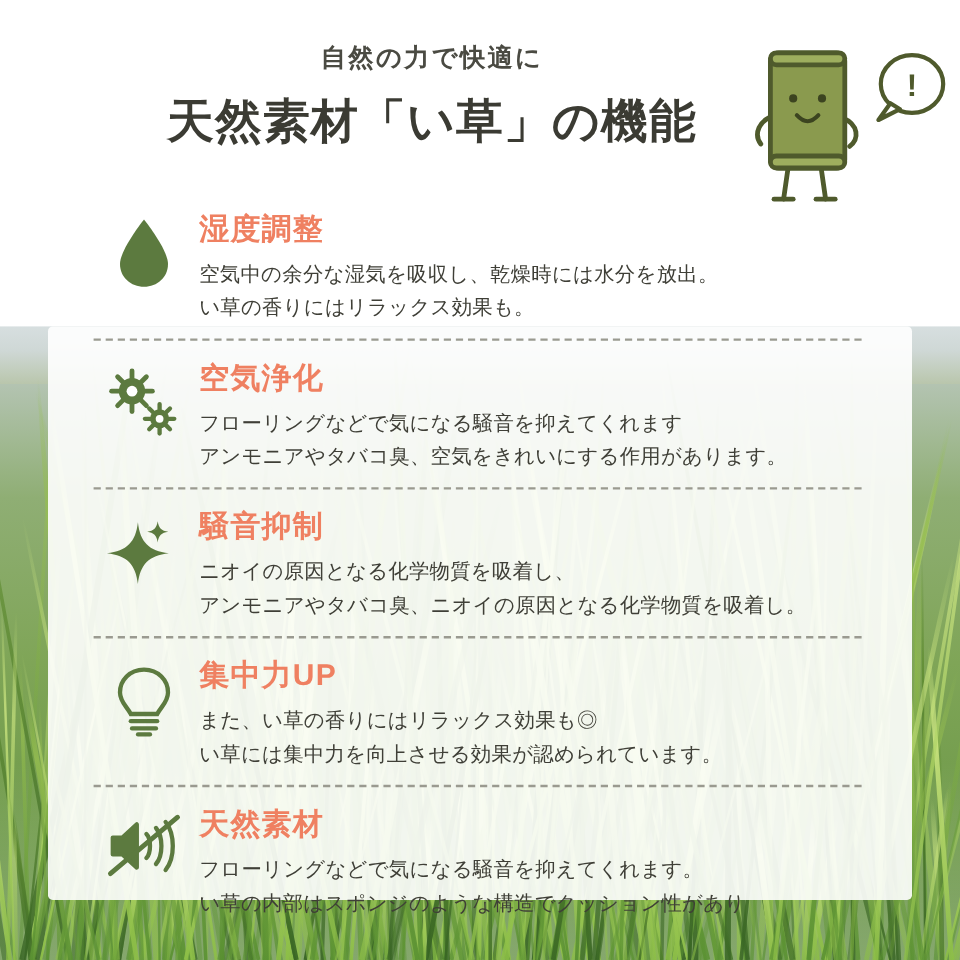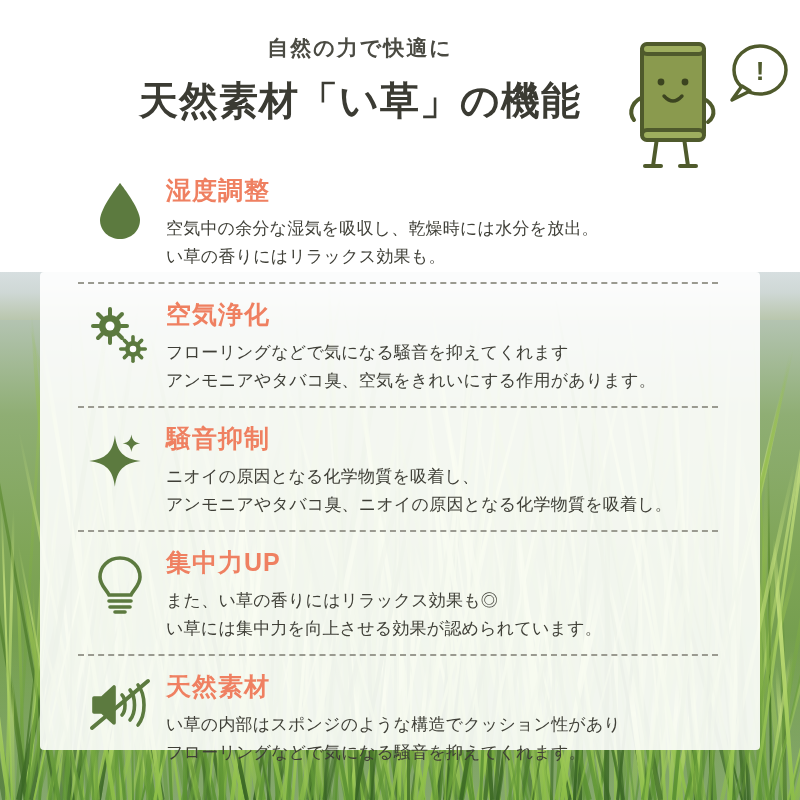--- a/index.html
+++ b/index.html
@@ -690,19 +690,19 @@
             <path d="M6 22 L14 22 L26 11 L26 47 L14 36 L6 36 Z" fill="#5c7a3f" stroke-linejoin="round"></path>
             <path d="M34 19 C38 23 38 35 34 39"></path>
             <path d="M42 14 C48 21 48 37 42 44"></path>
             <path d="M50 9 C58 19 58 39 50 49"></path>
             <line x1="4" y1="52" x2="60" y2="5" stroke-width="4"></line>
           </g>
         </svg>
       </div>
       <div class="body">
         <div class="f-title">天然素材</div>
+        <div class="f-line">フローリングなどで気になる騒音を抑えてくれます。</div>
         <div class="f-line">い草の内部はスポンジのような構造でクッション性があり</div>
-        <div class="f-line">フローリングなどで気になる騒音を抑えてくれます。</div>
       </div>
     </div>
 
   </div>
 </div>
 
 </body></html>

